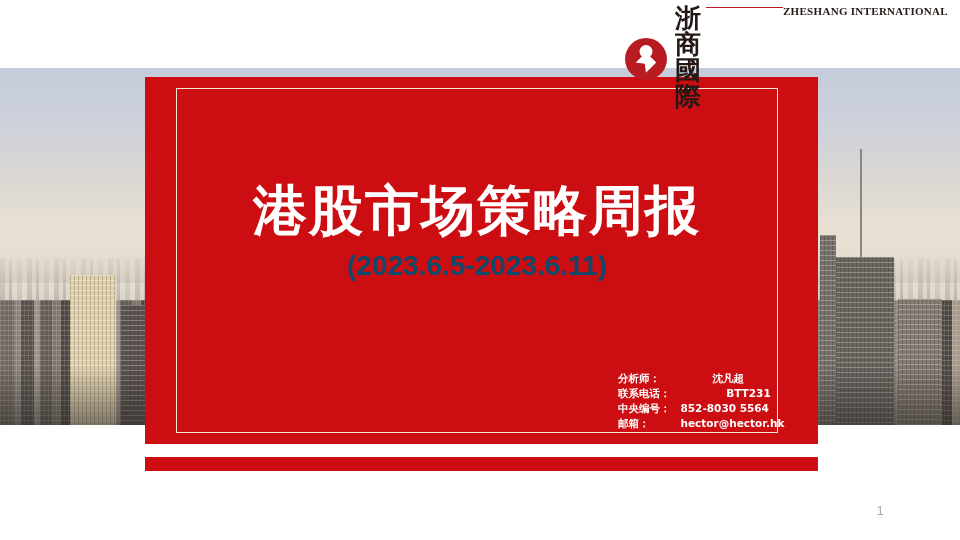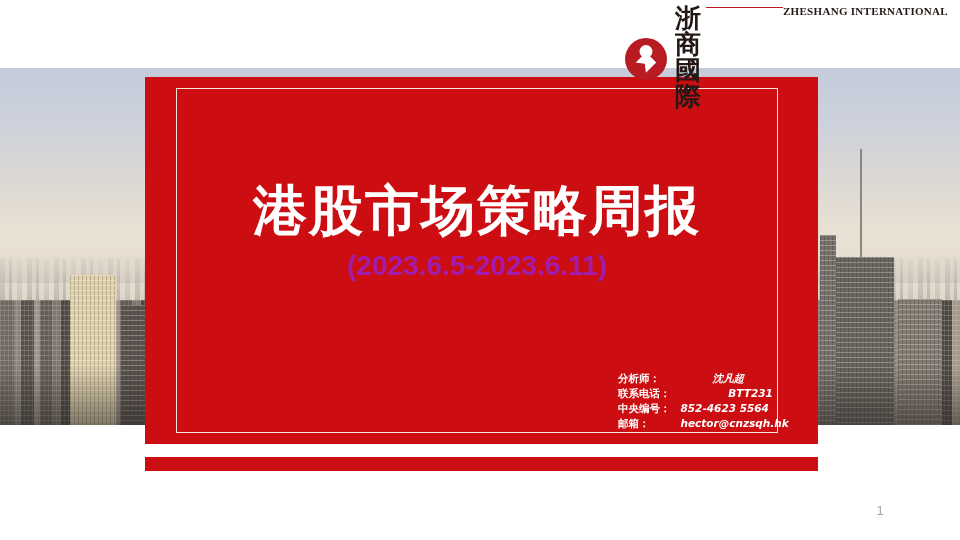--- a/index.html
+++ b/index.html
@@ -263,21 +263,21 @@
     color: #ffffff;
     letter-spacing: 2px;
     line-height: 1.15;
     white-space: nowrap;
   }
   .sub-title {
     margin-top: 8px;
     font-family: "Liberation Sans", "DejaVu Sans", sans-serif;
     font-size: 28px;
     font-weight: bold;
-    color: #a21caf;
+    color: #0c4a6e;
     letter-spacing: 0px;
     white-space: nowrap;
   }
 
   
   .analyst-info {
     position: absolute;
     left: 618px;
     top: 371px;
     z-index: 14;
@@ -295,21 +295,20 @@
     white-space: nowrap;
     vertical-align: baseline;
   }
   .analyst-info td.lbl {
     padding-right: 10px;
     text-align: left;
     margin-left: 12px;
   }
   .analyst-info td.val {
     text-align: left;
-    font-style: italic;
   }
   .analyst-info tr.r1 td.val { padding-left: 32px; }
   .analyst-info tr.r2 td.val { padding-left: 32px; text-align: center; }
 
   
   .lower-bar {
     position: absolute;
     left: 145px;
     top: 457px;
     width: 673px;
@@ -392,25 +391,25 @@
           <tr class="r1">
         <td class="lbl">分析师：</td>
         <td class="val">沈凡超</td>
       </tr>
       <tr class="r2">
         <td class="lbl">联系电话：</td>
         <td class="val">BTT231</td>
       </tr>
       <tr class="r3">
         <td class="lbl">中央编号：</td>
-        <td class="val">852-4623 5564</td>
+        <td class="val">852-8030 5564</td>
       </tr>
       <tr class="r4">
         <td class="lbl">邮箱：</td>
-        <td class="val">hector@cnzsqh.hk</td>
+        <td class="val">hector@hector.hk</td>
       </tr>
     </tbody>
       </table>
   </div>
 
   <div class="lower-bar"></div>
 
   <div class="page-number">1</div>
 
 </div>

